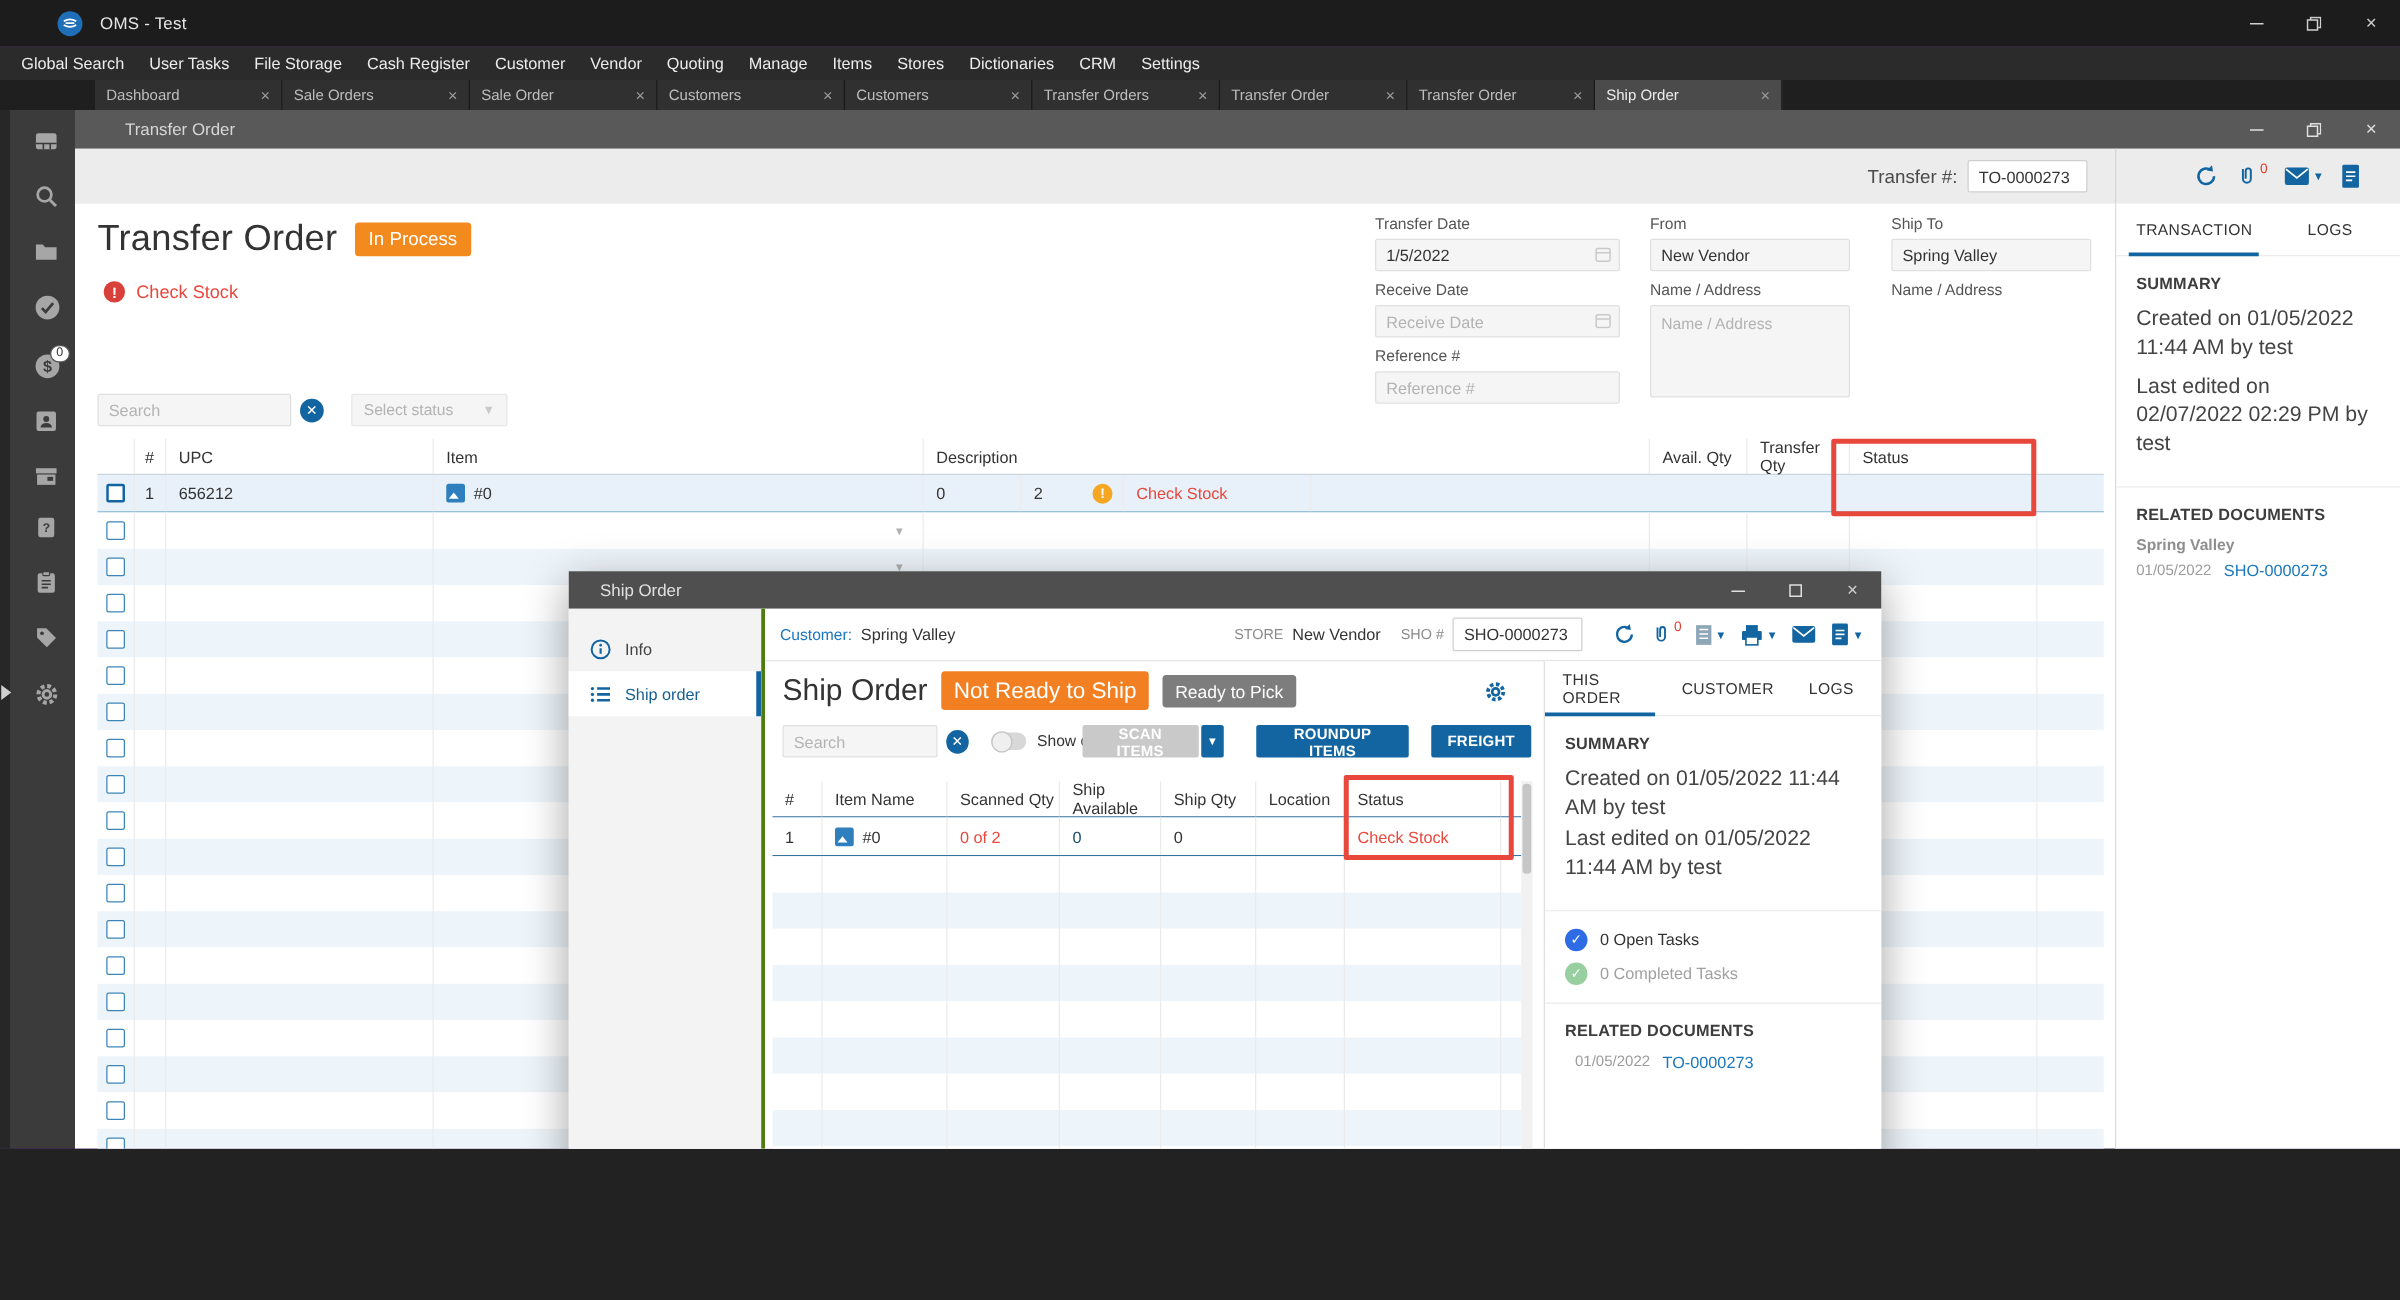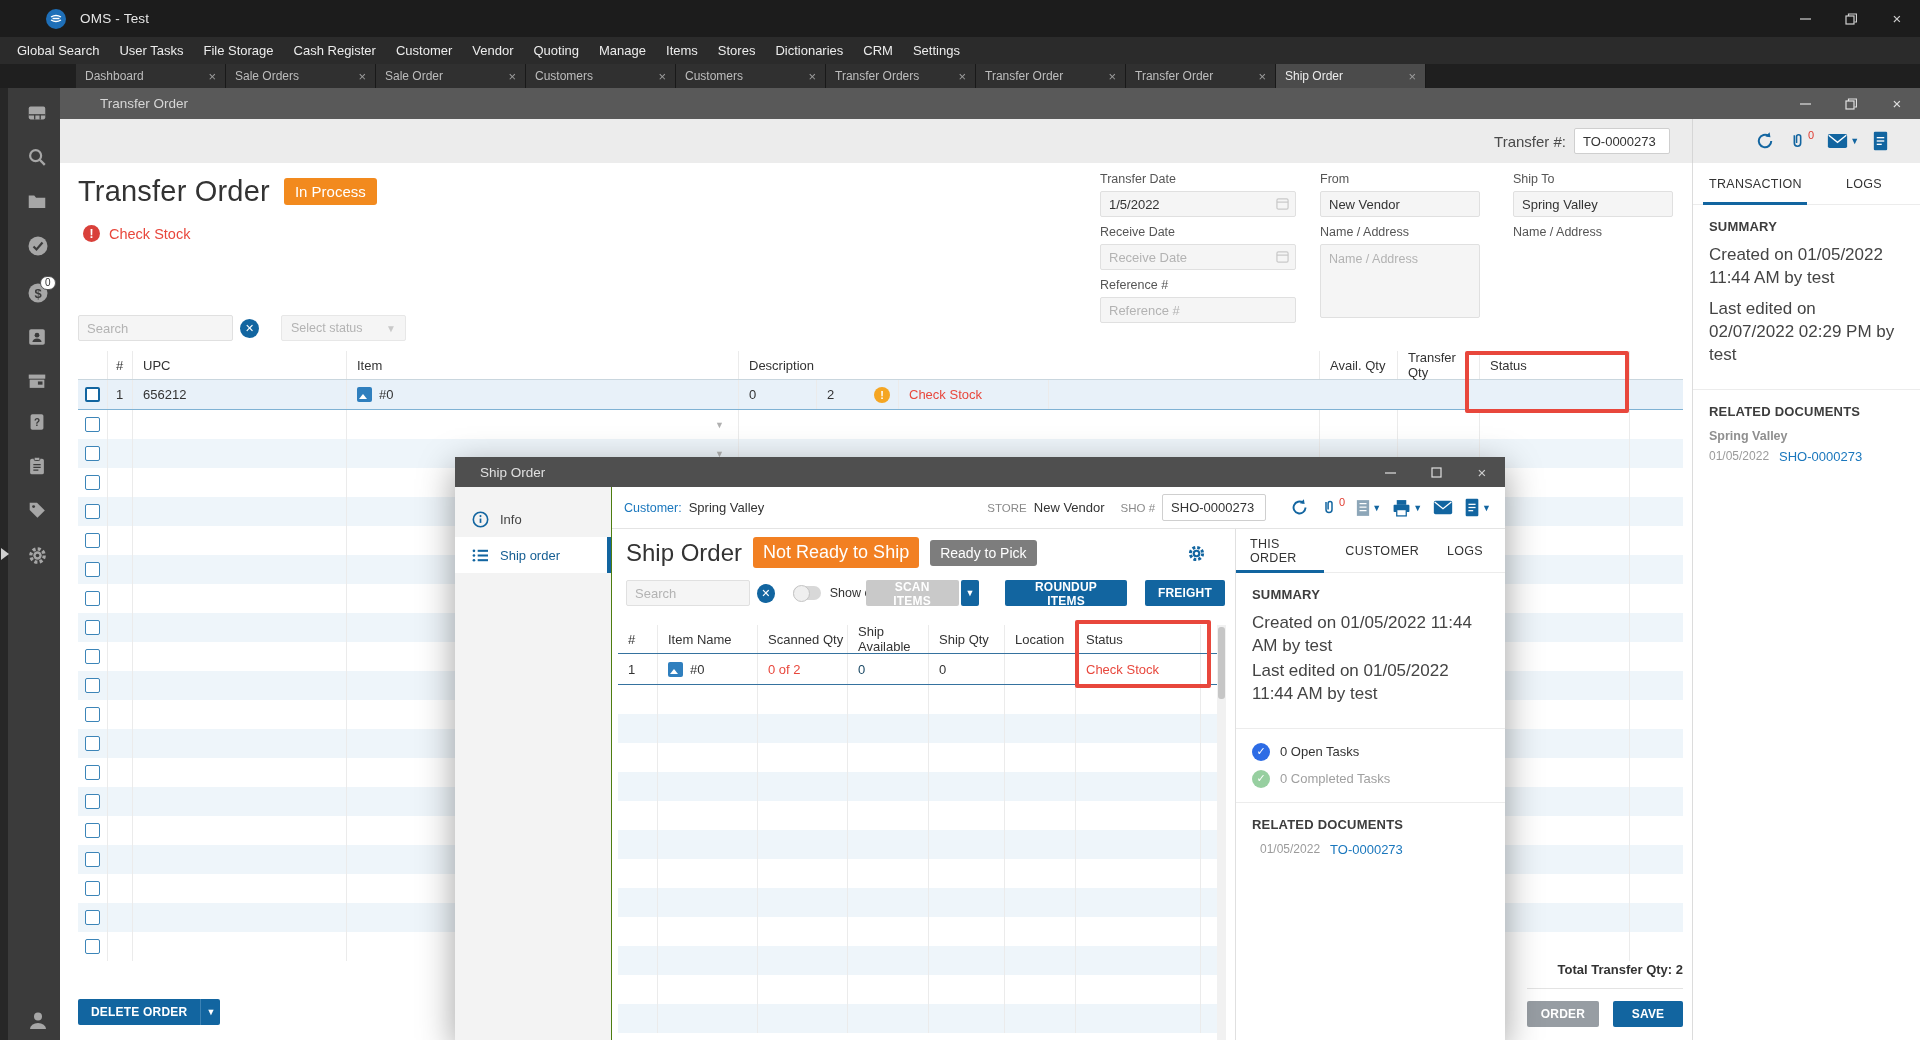--- a/index.html
+++ b/index.html
@@ -1,17 +1,17 @@
 <!DOCTYPE html>
 <html><head>
 <meta charset="utf-8">
 <style>
   *{box-sizing:border-box;margin:0;padding:0}
   body{font-family:"Liberation Sans","DejaVu Sans",sans-serif;background:#222}
-  .stage{position:relative;width:1920px;height:1040px;overflow:hidden;background:#4c1d95}
+  .stage{position:relative;width:1920px;height:919px;overflow:hidden;background:#4c1d95}
 
   
   .titlebar{position:absolute;left:0;top:0;width:1920px;height:37px;background:#1c1c1c;display:flex;align-items:center;color:#e6e6e6}
   .appicon{margin-left:46px;width:20px;height:20px;border-radius:50%;background:#1e6fb8;position:relative;flex:none}
   .appicon svg{position:absolute;left:2px;top:2px}
   .apptitle{margin-left:14px;font-size:13.5px;letter-spacing:.2px}
   .wctrls{margin-left:auto;display:flex;height:100%}
   .wbtn{width:46px;height:100%;display:flex;align-items:center;justify-content:center;color:#cfcfcf;font-size:15px}
   .menubar{position:absolute;left:0;top:37px;width:1920px;height:27px;background:#2b2b2b;display:flex;align-items:center;padding-left:7px}
   .mitem{color:#ececec;font-size:13px;padding:0 10px;line-height:27px;white-space:nowrap}
@@ -114,21 +114,21 @@
   .t-total{position:absolute;right:9px;bottom:63px;font-size:13px;font-weight:bold;color:#333}
   .t-foot-right{position:absolute;right:9px;bottom:13px;display:flex;gap:14px;border-top:1px solid #e3e3e3;padding-top:12px}
   .btn.cancel{background:#979da3}
 
   
   .redbox{position:absolute;border:4px solid #e8473c;border-radius:2px;z-index:40;pointer-events:none}
 
   
   .modal{position:absolute;left:455px;top:457px;width:1050px;height:583px;background:#fff;box-shadow:0 10px 34px rgba(0,0,0,.38);z-index:20}
   .m-title{height:30px;background:#4f4f4f;display:flex;align-items:center;color:#e0e0e0;font-size:13.5px;padding-left:25px}
-  .m-side{position:absolute;left:0;top:30px;width:157px;bottom:0;background:#f3f3f3;border-right:1px solid #4d7c0f}
+  .m-side{position:absolute;left:0;top:30px;width:157px;bottom:0;background:#f3f3f3;border-right:3px solid #4d7c0f}
   .mnav{display:flex;align-items:center;gap:11px;height:36px;padding-left:17px;font-size:13px;color:#444}
   .mnav.first{margin-top:14px}
   .mnav.active{background:#fff;border-right:4px solid #1265a0;color:#155e93}
   .m-head{position:absolute;left:157px;right:0;top:30px;height:42px;display:flex;align-items:center;border-bottom:1px solid #e4e4e4;padding:0 14px 0 12px;background:#fff}
   .mh-lbl{color:#8a8a8a;font-size:11.5px;margin-right:7px}
   .mh-val{color:#333;font-size:13px;margin-right:16px}
   .m-panel{position:absolute;left:780px;right:0;top:72px;bottom:0;background:#fff;border-left:1px solid #e0e0e0}
   .m-main{position:absolute;left:157px;width:623px;top:72px;bottom:0;overflow:hidden}
   .m-h1row{position:absolute;left:14px;top:8px;display:flex;align-items:center;gap:11px}
   .m-h1{font-size:24px;color:#333;font-weight:400}

